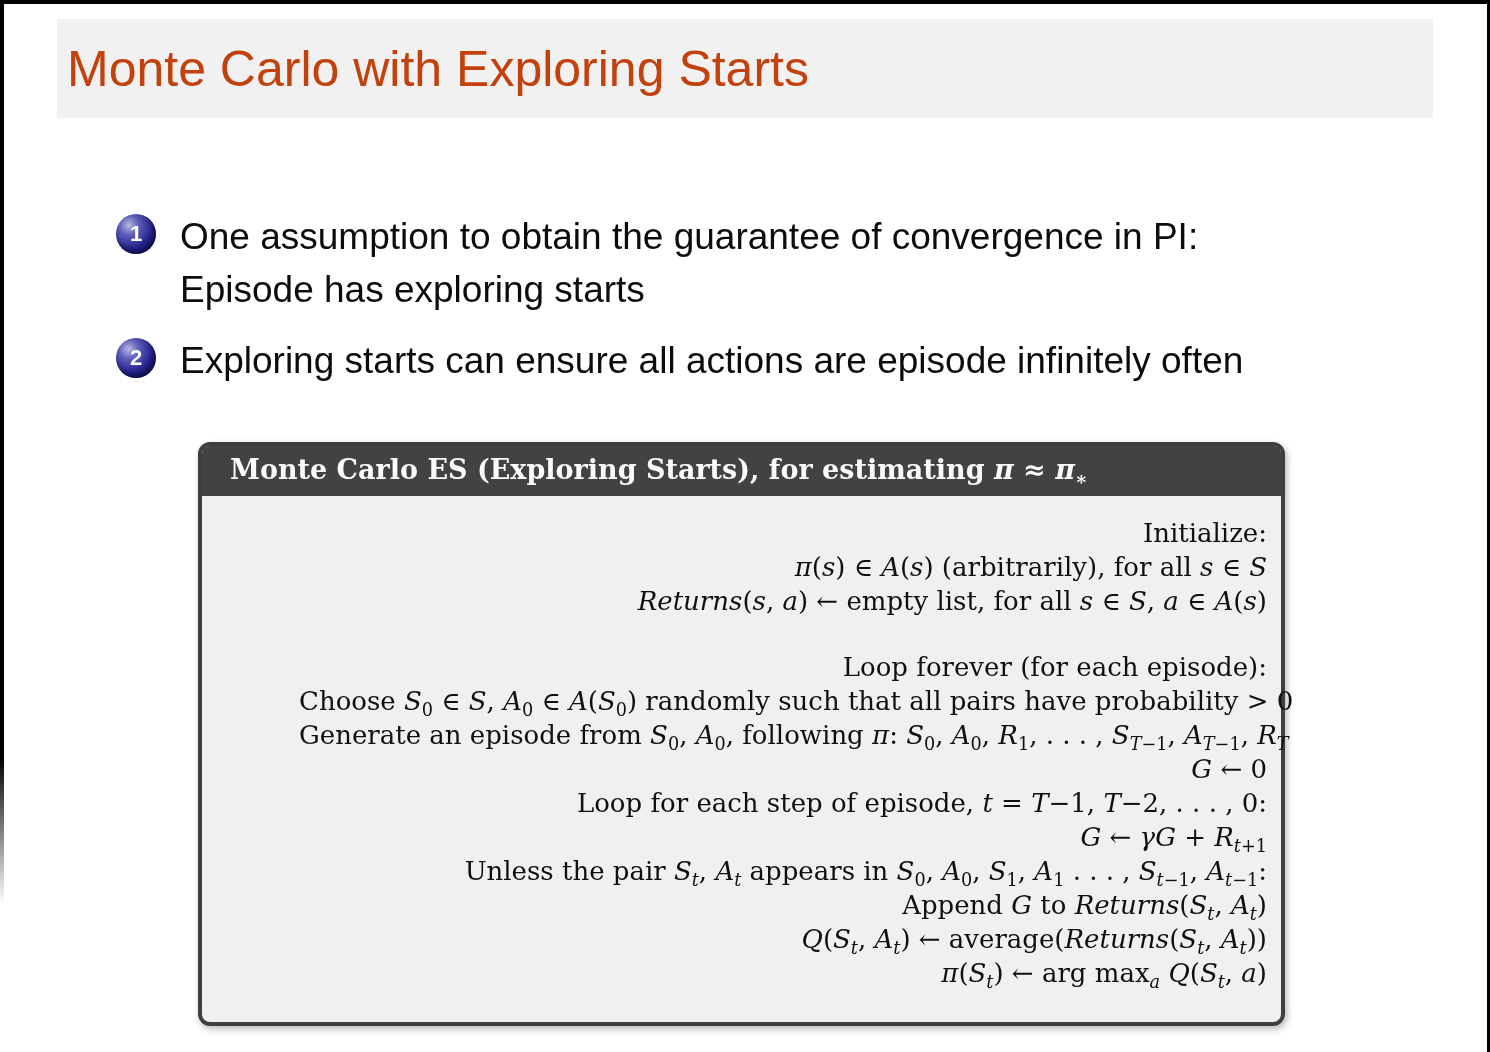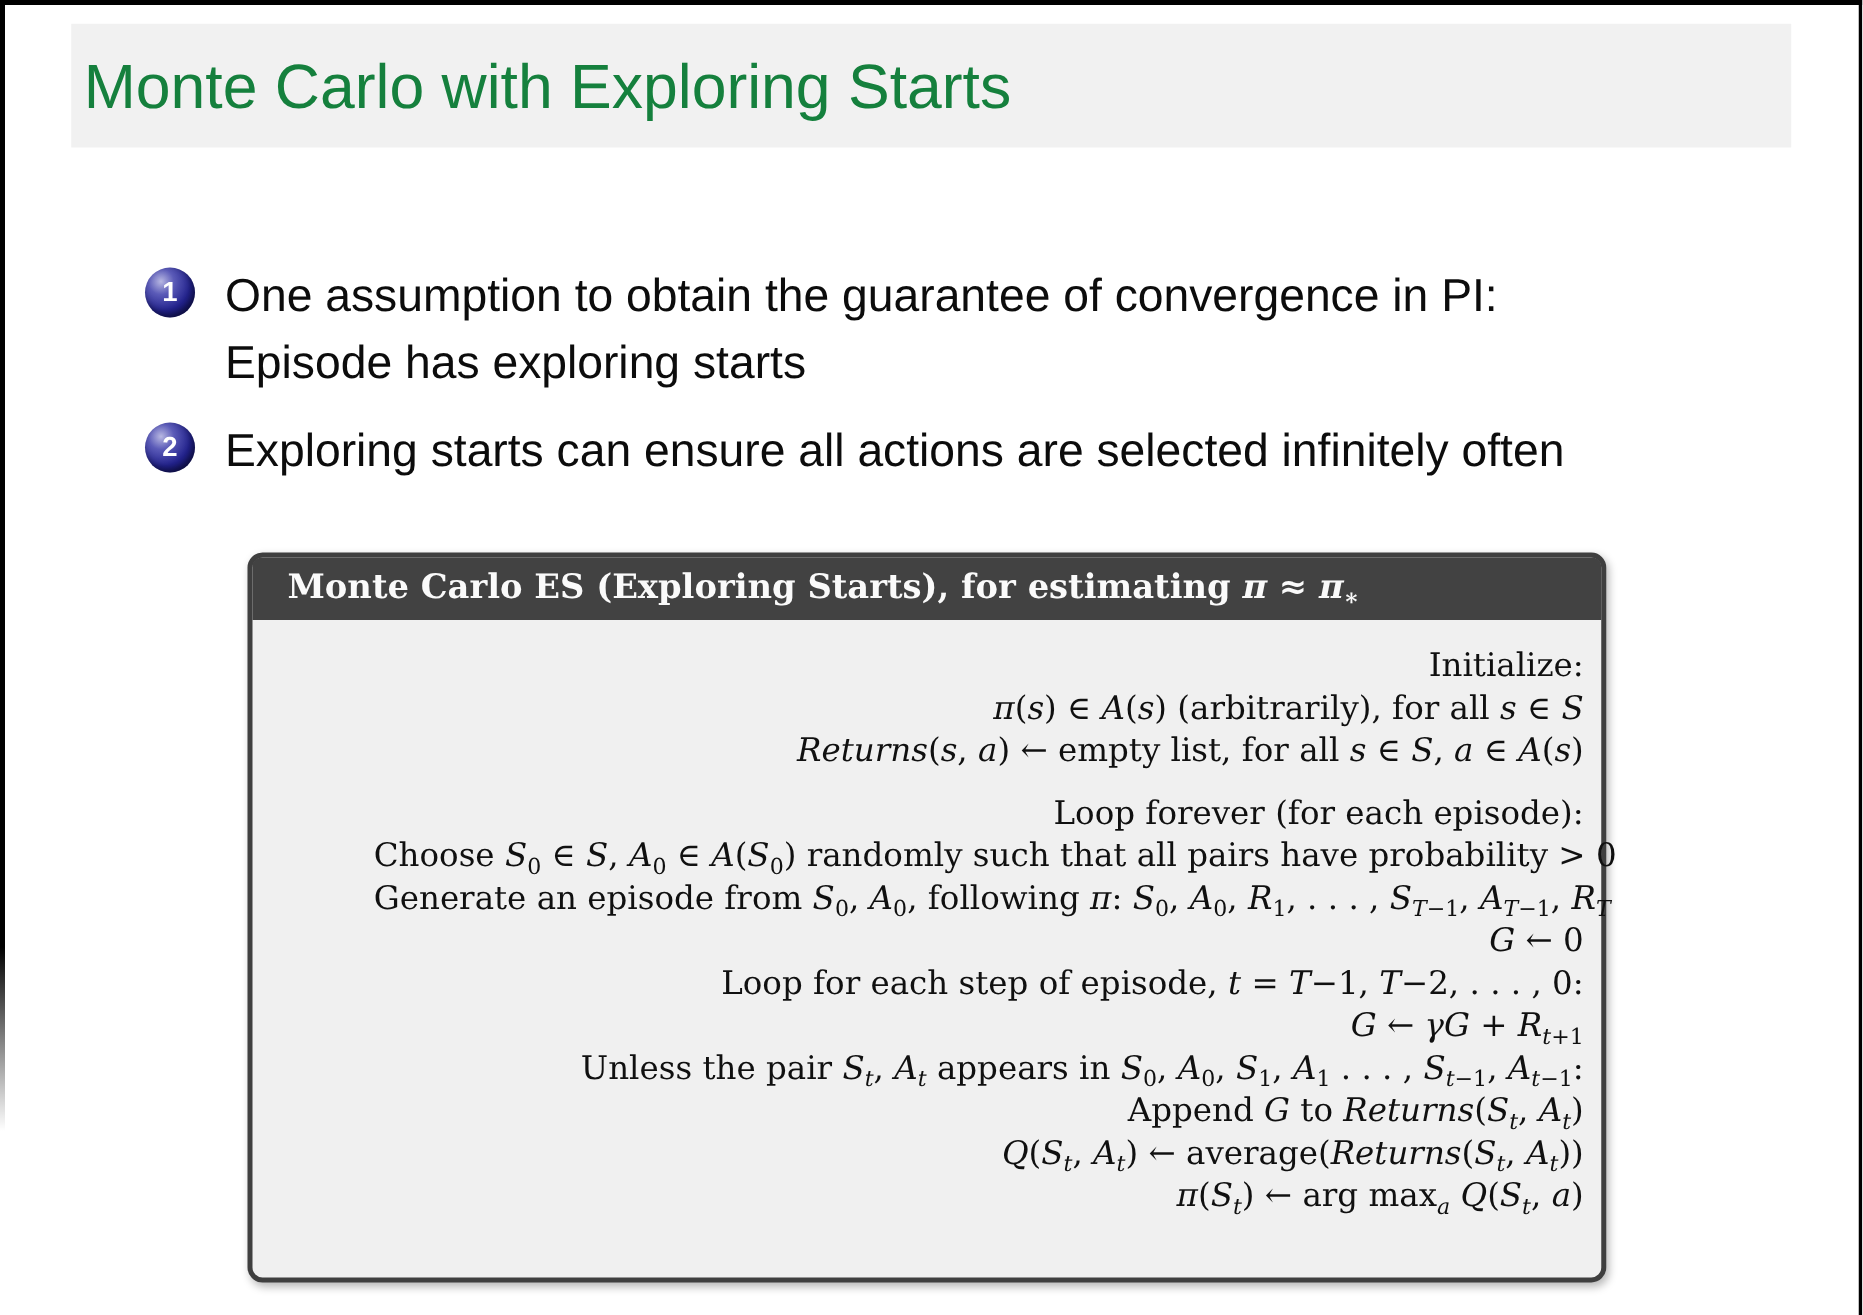--- a/index.html
+++ b/index.html
@@ -14,21 +14,21 @@
   
   .edge-top{position:absolute;left:0;top:0;width:100%;height:4px;background:#000;}
   .edge-right{position:absolute;right:0;top:0;width:3px;height:100%;background:#000;}
   .edge-left{position:absolute;left:0;top:0;width:4px;height:100%;
     background:linear-gradient(to bottom,#000 0%,#000 72%,rgba(0,0,0,0) 86%);}
   
   .titlebar{
     position:absolute;left:57px;top:19px;width:1376px;height:99px;
     background:#f1f1f1;display:flex;align-items:center;
   }
-  .title{padding-left:10px;font-size:50px;letter-spacing:0px;color:#15803d;text-align:center;}
+  .title{padding-left:10px;font-size:50px;letter-spacing:0px;color:#c2410c;text-align:center;}
   
   .bullets{position:absolute;left:116px;top:210px;width:1330px;}
   .bullet{display:grid;grid-template-columns:42px 1fr;column-gap:22px;align-items:start;}
   .bullet + .bullet{margin-top:18px;}
   .ball{
     width:40px;height:40px;margin-top:4px;border-radius:50%;
     background:radial-gradient(circle at 32% 28%, #b8b8e2 0%, #5b5bb8 26%, #22228c 60%, #0d0d55 100%);
     display:flex;align-items:center;justify-content:center;
     box-shadow:inset -2px -3px 5px rgba(0,0,0,0.45);
   }
@@ -44,21 +44,21 @@
   .algo-head{
     background:#424242;color:#fafafa;border-radius:7px 7px 0 0;
     padding:8px 20px 10px 28px;font-size:27px;font-weight:bold;line-height:32px;
     white-space:nowrap;
   }
   .algo-body{padding:20px 14px 22px 29px;font-size:26px;color:#101010;text-align:right;}
   .ln{line-height:34px;white-space:nowrap;}
   .l1{margin-left:68px;}
   .l2{}
   .l3{margin-left:61px;}
-  .grp{margin-top:16px;}
+  .grp{margin-top:32px;}
   .ln i, .algo-head i{font-style:italic;}
   sub{font-size:68%;line-height:0;}
 </style>
 </head>
 <body>
 
 <div class="slide">
 
   <div class="edge-top"></div>
   <div class="edge-right"></div>
@@ -73,21 +73,21 @@
       <span class="ball">
         <span class="ball-num">1</span>
       </span>
       <div class="btext">One assumption to obtain the guarantee of convergence in PI:
 Episode has exploring starts</div>
     </div>
     <div class="bullet">
       <span class="ball">
         <span class="ball-num">2</span>
       </span>
-      <div class="btext">Exploring starts can ensure all actions are selected infinitely often</div>
+      <div class="btext">Exploring starts can ensure all actions are episode infinitely often</div>
     </div>
   </div>
 
   <div class="algo-box">
     <div class="algo-head">Monte Carlo ES (Exploring Starts), for estimating <i>π</i> ≈ <i>π</i><sub>∗</sub></div>
     <div class="algo-body">
       <div class="ln l0">Initialize:</div>
       <div class="ln l1"><i>π</i>(<i>s</i>) ∈ <i>A</i>(<i>s</i>) (arbitrarily), for all <i>s</i> ∈ <i>S</i></div>
       <div class="ln l1"><i>Returns</i>(<i>s</i>, <i>a</i>) ← empty list, for all <i>s</i> ∈ <i>S</i>, <i>a</i> ∈ <i>A</i>(<i>s</i>)</div>
       <div class="ln l0 grp">Loop forever (for each episode):</div>

